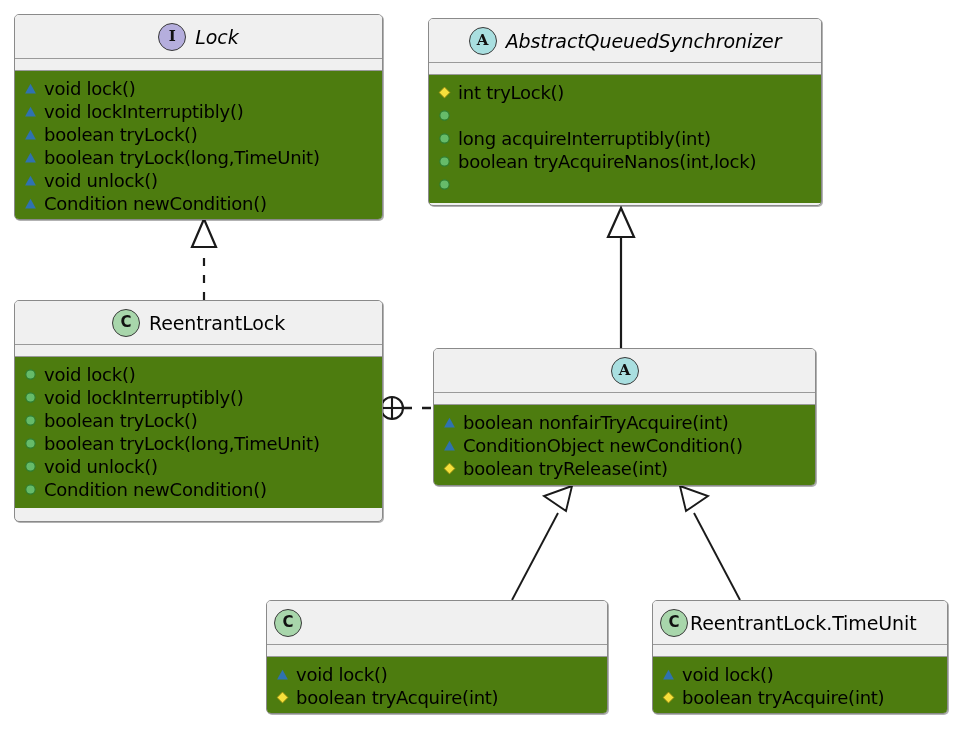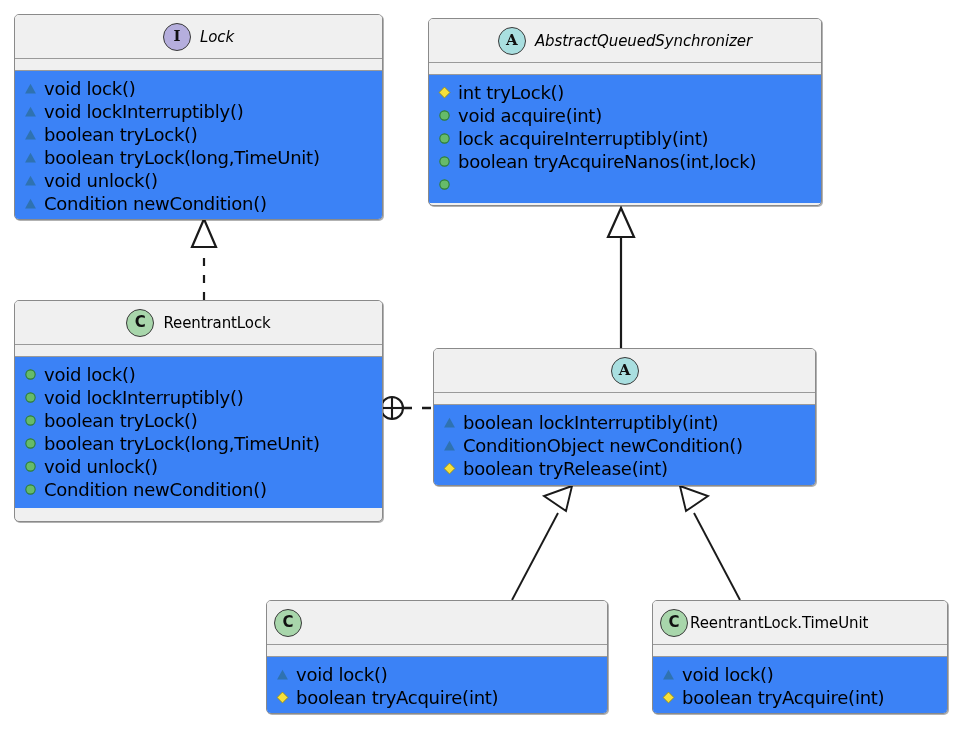--- a/index.html
+++ b/index.html
@@ -41,24 +41,24 @@
     justify-content: flex-start;
     padding-left: 7px;
   }
   .uml-spacer {
     height: 11px;
     border-bottom: 1px solid #9a9a9a;
     background: #f0f0f0;
   }
   .uml-members {
     padding: 6px 0 7px 0;
-    background: #3b82f6;
+    background: #4d7c0f;
   }
   .uml-title {
-    font-size: 15px;
+    font-size: 19px;
     color: #000000;
     white-space: nowrap;
     letter-spacing: -0.1px;
   }
   .uml-title.italic { font-style: italic; }
 
   
   .badge {
     width: 26px;
     height: 26px;
@@ -191,27 +191,26 @@
       <div class="member">
         <svg class="vis" viewBox="0 0 12 12">
             <polygon points="6,1 11,6 6,11 1,6" fill="#f5e03c" stroke="#9a8c10" stroke-width="0.8"></polygon>
           </svg>
         <span>int tryLock()</span>
       </div>
       <div class="member">
         <svg class="vis" viewBox="0 0 12 12">
             <circle cx="6" cy="6" r="4.3" fill="#66bb6a" stroke="#2e7d32" stroke-width="1"></circle>
           </svg>
-        <span>void acquire(int)</span>
-      </div>
-      <div class="member">
-        <svg class="vis" viewBox="0 0 12 12">
-            <circle cx="6" cy="6" r="4.3" fill="#66bb6a" stroke="#2e7d32" stroke-width="1"></circle>
-          </svg>
-        <span>lock acquireInterruptibly(int)</span>
+      </div>
+      <div class="member">
+        <svg class="vis" viewBox="0 0 12 12">
+            <circle cx="6" cy="6" r="4.3" fill="#66bb6a" stroke="#2e7d32" stroke-width="1"></circle>
+          </svg>
+        <span>long acquireInterruptibly(int)</span>
       </div>
       <div class="member">
         <svg class="vis" viewBox="0 0 12 12">
             <circle cx="6" cy="6" r="4.3" fill="#66bb6a" stroke="#2e7d32" stroke-width="1"></circle>
           </svg>
         <span>boolean tryAcquireNanos(int,lock)</span>
       </div>
       <div class="member">
         <svg class="vis" viewBox="0 0 12 12">
             <circle cx="6" cy="6" r="4.3" fill="#66bb6a" stroke="#2e7d32" stroke-width="1"></circle>
@@ -269,21 +268,21 @@
   <div class="uml-class" style="left:433px; top:348px; width:383px; height:138px;">
     <div class="uml-header">
       <span class="badge abst">A</span>
     </div>
     <div class="uml-spacer"></div>
     <div class="uml-members">
       <div class="member">
         <svg class="vis" viewBox="0 0 12 12">
             <polygon points="6,1.5 11,10.5 1,10.5" fill="#2f72b0"></polygon>
           </svg>
-        <span>boolean lockInterruptibly(int)</span>
+        <span>boolean nonfairTryAcquire(int)</span>
       </div>
       <div class="member">
         <svg class="vis" viewBox="0 0 12 12">
             <polygon points="6,1.5 11,10.5 1,10.5" fill="#2f72b0"></polygon>
           </svg>
         <span>ConditionObject newCondition()</span>
       </div>
       <div class="member">
         <svg class="vis" viewBox="0 0 12 12">
             <polygon points="6,1 11,6 6,11 1,6" fill="#f5e03c" stroke="#9a8c10" stroke-width="0.8"></polygon>

